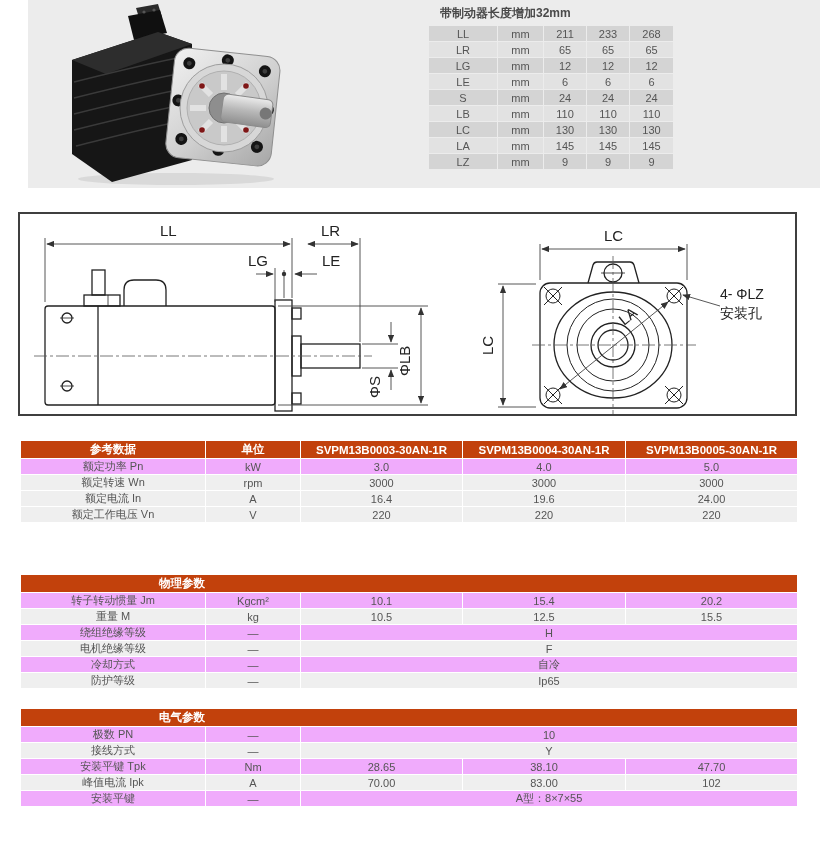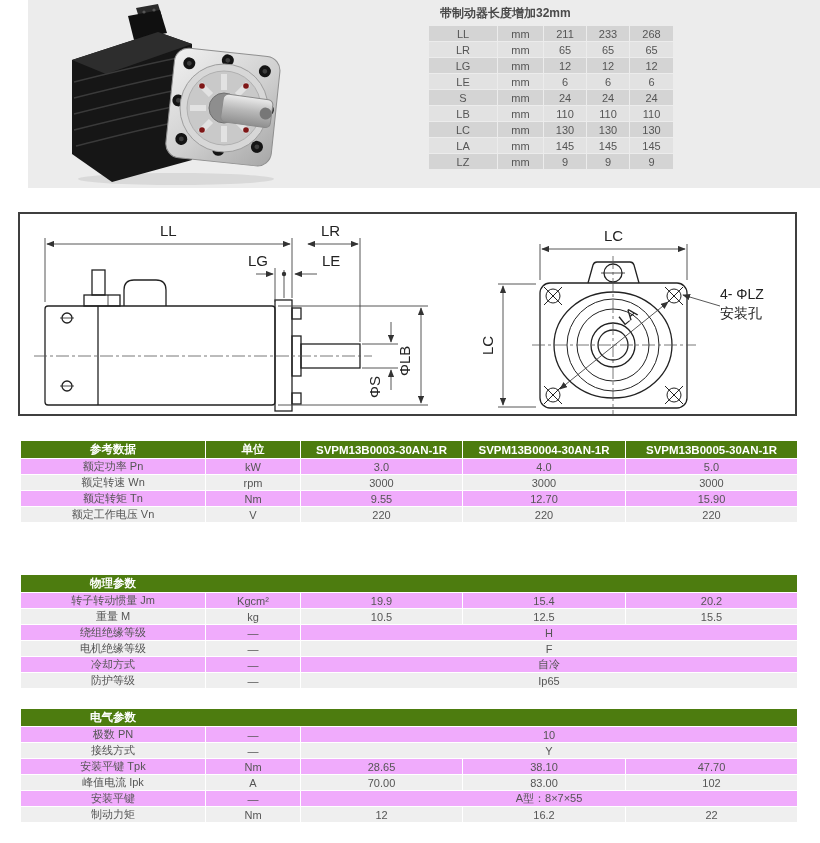--- a/index.html
+++ b/index.html
@@ -10,23 +10,23 @@
   .dim-block{position:absolute;left:400px;top:5px;width:246px;}
   .dim-note{font-size:12px;color:#4a4a4a;margin:0 0 3px 12px;font-weight:bold;}
   table{border-collapse:separate;border-spacing:1px;}
   .dim-table{width:246px;table-layout:fixed;}
   .dim-table td{font-size:11px;color:#555;text-align:center;height:15px;padding:0;overflow:hidden;}
   .dim-table tr.odd td{background:#d4d4d4;}
   .dim-table tr.even td{background:#e2e2e2;}
   .drawing-box{position:absolute;left:18px;top:212px;width:775px;height:200px;
                border:2px solid #3f3f3f;background:#fff;}
   .spec{position:absolute;left:20px;width:778px;table-layout:fixed;}
-  .spec th{background:#4d7c0f;color:#ffffff;font-size:11.5px;font-weight:bold;
+  .spec th{background:#c2410c;color:#ffffff;font-size:11.5px;font-weight:bold;
            height:17px;padding:0;text-align:center;overflow:hidden;}
-  .spec .hdr-first{width:184px;text-align:center;}
+  .spec .hdr-first{width:184px;text-align:right;}
   .spec td{font-size:11px;color:#555;text-align:center;height:15px;padding:0;overflow:hidden;}
   .spec tr.odd td{background:#f0abfc;}
   .spec tr.even td{background:#efefef;}
   #spec-t1{top:440px;}
   #spec-t2{top:574px;}
   #spec-t3{top:708px;}
   .draw-label{font-size:15px;fill:#222;}
   .draw-label-cn{font-size:14px;fill:#222;}
 </style>
 </head>
@@ -342,26 +342,26 @@
           <td>4.0</td>
           <td>5.0</td>
         </tr>
         <tr class="even">
           <td>额定转速  Wn</td>
           <td>rpm</td>
           <td>3000</td>
           <td>3000</td>
           <td>3000</td>
         </tr>
-        <tr class="odd">
-          <td>额定转矩 Tn</td>
-          <td>Nm</td>
-          <td>9.55</td>
-          <td>12.70</td>
-          <td>15.90</td>
+        <tr class="even">
+          <td>额定电流 In</td>
+          <td>A</td>
+          <td>16.4</td>
+          <td>19.6</td>
+          <td>24.00</td>
         </tr>
         <tr class="even">
           <td>额定工作电压 Vn</td>
           <td>V</td>
           <td>220</td>
           <td>220</td>
           <td>220</td>
         </tr>
       </tbody>
     </table>
@@ -377,21 +377,21 @@
         <tr>
           <th colspan="5">
             <div class="hdr-first">物理参数</div>
           </th>
         </tr>
       </thead>
       <tbody>
         <tr class="odd">
           <td>转子转动惯量 Jm</td>
           <td>Kgcm²</td>
-          <td>19.9</td>
+          <td>10.1</td>
           <td>15.4</td>
           <td>20.2</td>
         </tr>
         <tr class="even">
           <td>重量 M</td>
           <td>kg</td>
           <td>10.5</td>
           <td>12.5</td>
           <td>15.5</td>
         </tr>
@@ -455,23 +455,16 @@
           <td>A</td>
           <td>70.00</td>
           <td>83.00</td>
           <td>102</td>
         </tr>
         <tr class="odd">
           <td>安装平键</td>
           <td>—</td>
           <td colspan="3">A型：8×7×55</td>
         </tr>
-        <tr class="even">
-          <td>制动力矩</td>
-          <td>Nm</td>
-          <td>12</td>
-          <td>16.2</td>
-          <td>22</td>
-        </tr>
       </tbody>
     </table>
 
 </div>
 
 </body></html>

